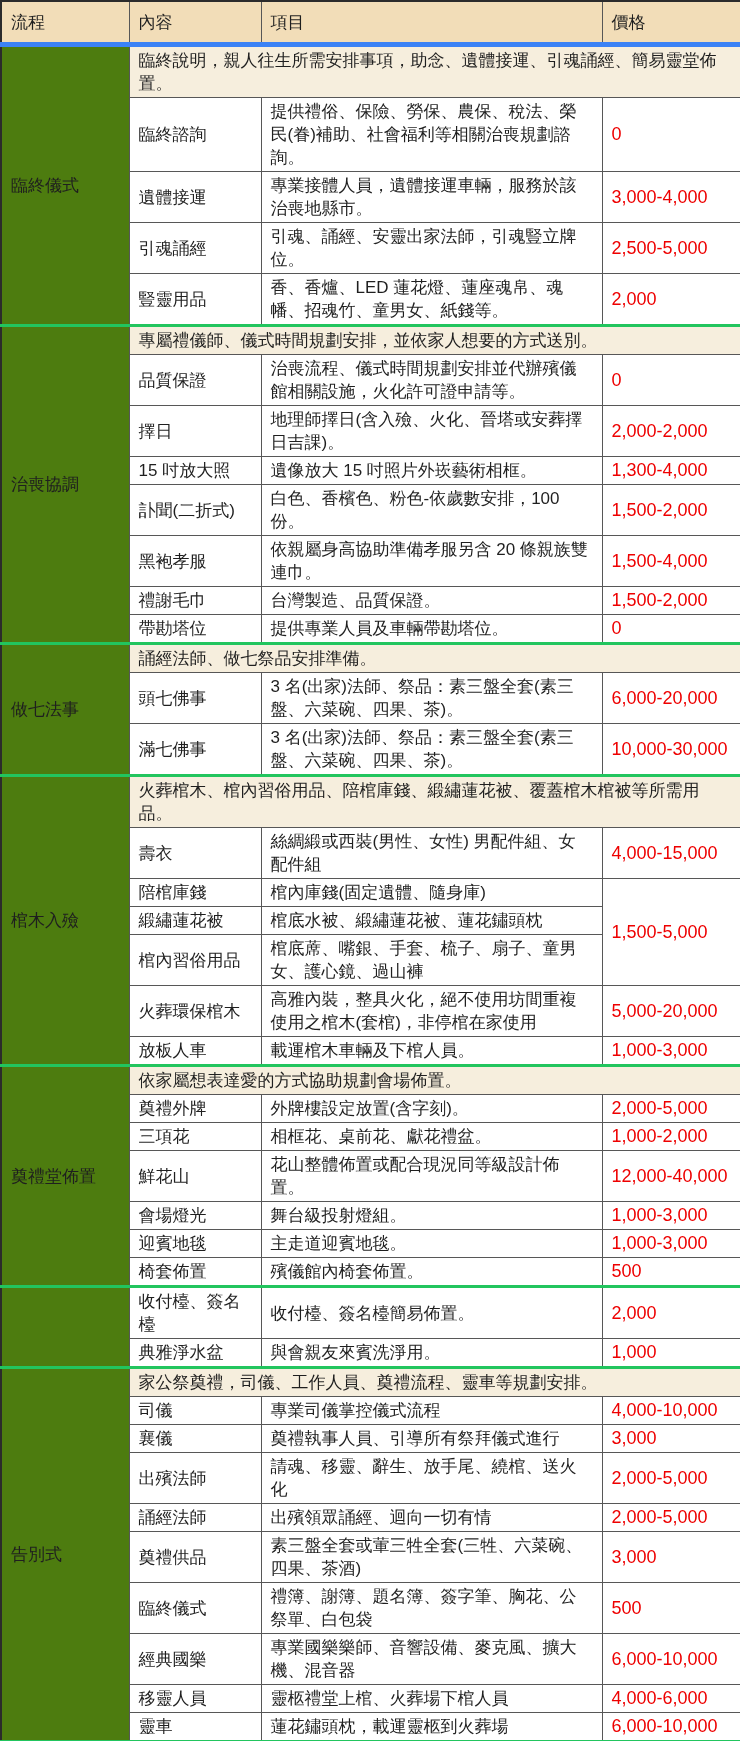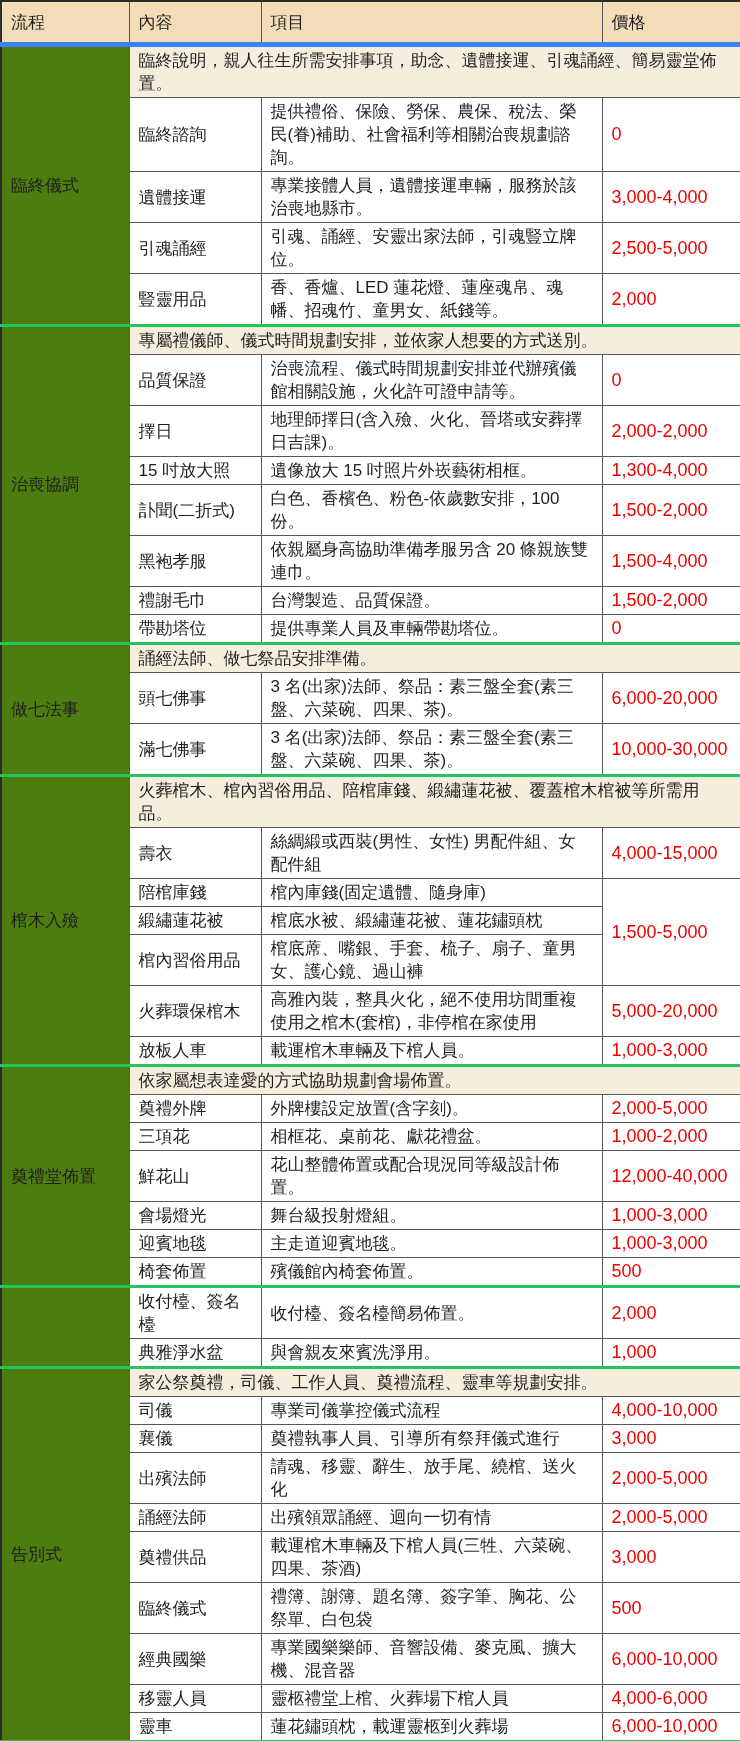--- a/index.html
+++ b/index.html
@@ -247,21 +247,21 @@
         <td class="item">請魂、移靈、辭生、放手尾、繞棺、送火化</td>
         <td class="price">2,000-5,000</td>
       </tr>
       <tr>
         <td class="content">誦經法師</td>
         <td class="item">出殯領眾誦經、迴向一切有情</td>
         <td class="price">2,000-5,000</td>
       </tr>
       <tr>
         <td class="content">奠禮供品</td>
-        <td class="item">載運棺木車輛及下棺人員(三牲、六菜碗、四果、茶酒)</td>
+        <td class="item">素三盤全套或葷三牲全套(三牲、六菜碗、四果、茶酒)</td>
         <td class="price">3,000</td>
       </tr>
       <tr>
         <td class="content">臨終儀式</td>
         <td class="item">禮簿、謝簿、題名簿、簽字筆、胸花、公祭單、白包袋</td>
         <td class="price">500</td>
       </tr>
       <tr>
         <td class="content">經典國樂</td>
         <td class="item">專業國樂樂師、音響設備、麥克風、擴大機、混音器</td>

